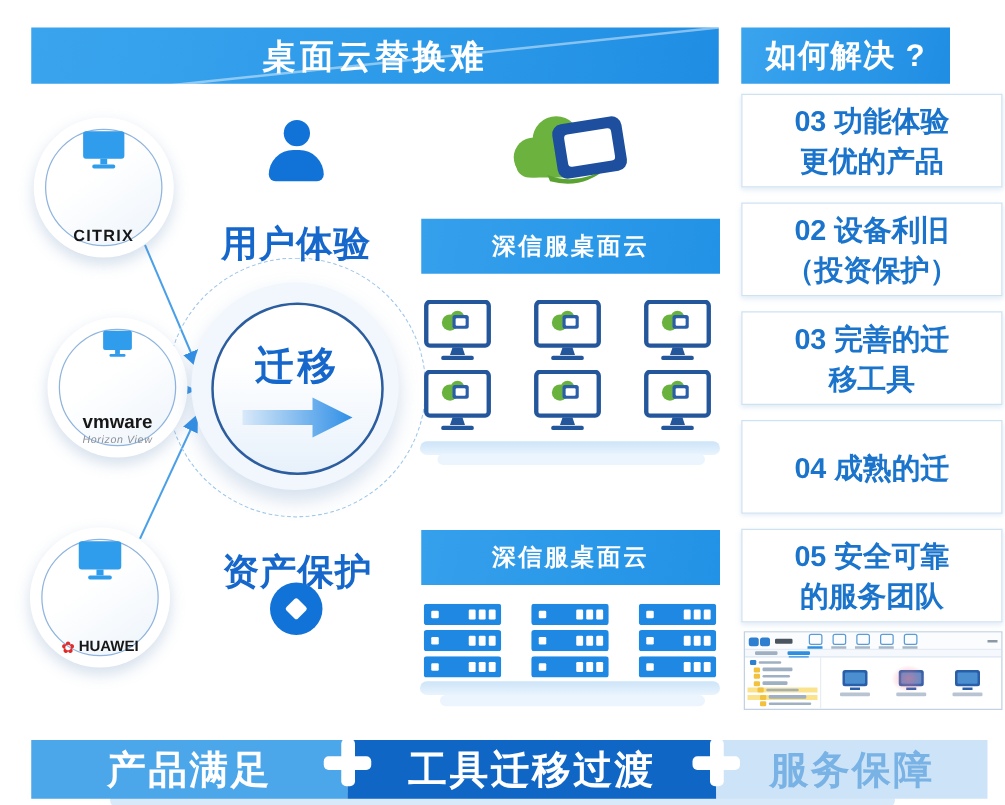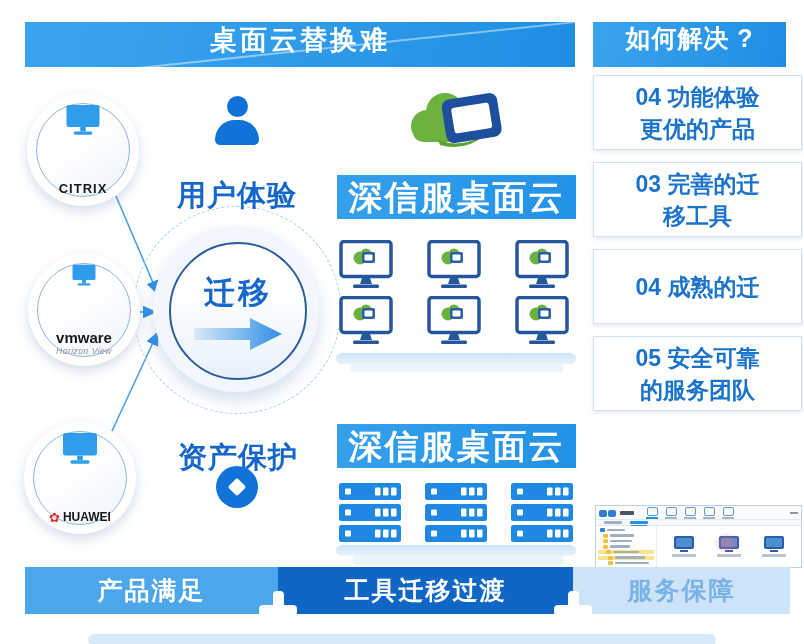--- a/index.html
+++ b/index.html
@@ -1,28 +1,28 @@
 <!DOCTYPE html>
 <html><head>
 <meta charset="utf-8">
 <style>
   html,body{margin:0;padding:0;background:#fff;}
   #stage{position:relative;width:804px;height:644px;background:#ffffff;overflow:hidden;
          font-family:"Liberation Sans","DejaVu Sans",sans-serif;}
 
   
-  .banner{position:absolute;display:flex;align-items:flex-start;justify-content:center;
+  .banner{position:absolute;display:flex;align-items:center;justify-content:center;
           color:#fff;font-weight:bold;overflow:hidden;}
   .banner .streak{position:absolute;left:-20%;top:62%;width:140%;height:2px;
           background:rgba(255,255,255,.45);transform:rotate(-6deg);}
   #main-banner{left:25px;top:22px;width:550px;height:45px;font-size:27px;letter-spacing:3px;
           background:linear-gradient(105deg,#3aa4ee 0%,#2d9ae9 55%,#1f8de3 100%);}
-  #solve-banner{left:593px;top:22px;width:193px;height:45px;font-size:25px;letter-spacing:1px;
+  #solve-banner{left:593px;top:22px;width:167px;height:45px;font-size:25px;letter-spacing:1px;
           background:linear-gradient(105deg,#3aa4ee,#1f8de3);}
-  .sangfor-banner{width:239px;height:44px;font-size:34px;letter-spacing:2px;
+  .sangfor-banner{width:239px;height:44px;font-size:19px;letter-spacing:2px;
           background:linear-gradient(100deg,#35a0ec,#2292e6);}
   #sangfor-banner-1{left:337px;top:175px;}
   #sangfor-banner-2{left:337px;top:424px;}
 
   
   #solve-items{position:absolute;left:593px;top:75px;width:209px;display:flex;
           flex-direction:column;gap:12px;}
   .solve-box{background:#fff;border:1px solid #cfe2f2;box-shadow:0 2px 4px rgba(150,185,220,.28);
           height:73px;display:flex;flex-direction:column;align-items:center;justify-content:center;
           color:#1b74cb;font-weight:bold;font-size:23px;line-height:32px;}
@@ -62,22 +62,22 @@
   
   #desktop-grid{position:absolute;left:339px;top:240px;display:grid;
           grid-template-columns:repeat(3,54px);grid-auto-rows:50px;column-gap:34px;row-gap:6px;z-index:2;}
   #server-grid{position:absolute;left:339px;top:483px;display:grid;
           grid-template-columns:repeat(3,62px);grid-auto-rows:17px;column-gap:24px;row-gap:4px;z-index:2;}
   .platform{position:absolute;border-radius:8px;z-index:1;}
   .p-main{background:linear-gradient(180deg,#cde4f8,#e9f4fd);}
   .p-sub{background:#ecf5fd;}
 
   
-  .bseg{position:absolute;top:567px;height:47px;display:flex;align-items:center;justify-content:center;
-          font-weight:bold;font-size:25px;letter-spacing:2px;color:#fff;z-index:2;}
+  .bseg{position:absolute;top:592px;height:47px;display:flex;align-items:center;justify-content:center;
+          font-weight:bold;font-size:31px;letter-spacing:2px;color:#fff;z-index:2;}
   #bseg-0{left:25px;width:253px;background:#4ba6ea;}
   #bseg-1{left:278px;width:295px;background:#0f66c5;}
   #bseg-2{left:573px;width:217px;background:#cde3f7;color:#79b2e5;}
   .plus{position:absolute;top:591px;width:38px;height:38px;z-index:3;}
   .plus::before{content:'';position:absolute;left:13.5px;top:0;width:11px;height:38px;background:#fff;border-radius:4px;}
   .plus::after{content:'';position:absolute;top:13.5px;left:0;width:38px;height:11px;background:#fff;border-radius:4px;}
   #bottom-strip{position:absolute;left:88px;top:634px;width:628px;height:12px;border-radius:6px;
           background:#d8eafa;z-index:1;}
 
   
@@ -138,22 +138,26 @@
   <div id="main-banner" class="banner">
     <span>桌面云替换难</span>
     <i class="streak"></i>
   </div>
   <div id="solve-banner" class="banner">
     <span>如何解决 ?</span>
   </div>
 
   <div id="solve-items">
       <div class="solve-box">
-        <div>04 功能体验</div>
+        <div>03 功能体验</div>
         <div>更优的产品</div>
+      </div>
+      <div class="solve-box">
+        <div>02 设备利旧</div>
+        <div>（投资保护）</div>
       </div>
       <div class="solve-box">
         <div>03 完善的迁</div>
         <div>移工具</div>
       </div>
       <div class="solve-box">
         <div>04 成熟的迁</div>
       </div>
       <div class="solve-box">
         <div>05 安全可靠</div>
@@ -250,21 +254,21 @@
   <div class="vendor-circle" style="left:27px;top:94px">
     <div class="vendor-inner">
       <svg width="42" height="36" viewBox="0 0 42 36">
         <rect x="3" y="1" width="36" height="24" rx="2.5" fill="#2f9cec"></rect>
         <rect x="18" y="25" width="6" height="5" fill="#2f9cec"></rect>
         <rect x="11" y="30" width="20" height="3.5" rx="1.5" fill="#2f9cec"></rect>
       </svg>
       <span class="brand brand-citrix">CITRIX</span>
     </div>
   </div>
-  <div class="vendor-circle" style="left:28px;top:254px">
+  <div class="vendor-circle" style="left:38px;top:254px">
     <div class="vendor-inner">
       <svg width="42" height="36" viewBox="0 0 42 36">
         <rect x="3" y="1" width="36" height="24" rx="2.5" fill="#2f9cec"></rect>
         <rect x="18" y="25" width="6" height="5" fill="#2f9cec"></rect>
         <rect x="11" y="30" width="20" height="3.5" rx="1.5" fill="#2f9cec"></rect>
       </svg>
       <span class="brand brand-vmware">vmware</span>
       <span class="brand-sub">Horizon View</span>
     </div>
   </div>

